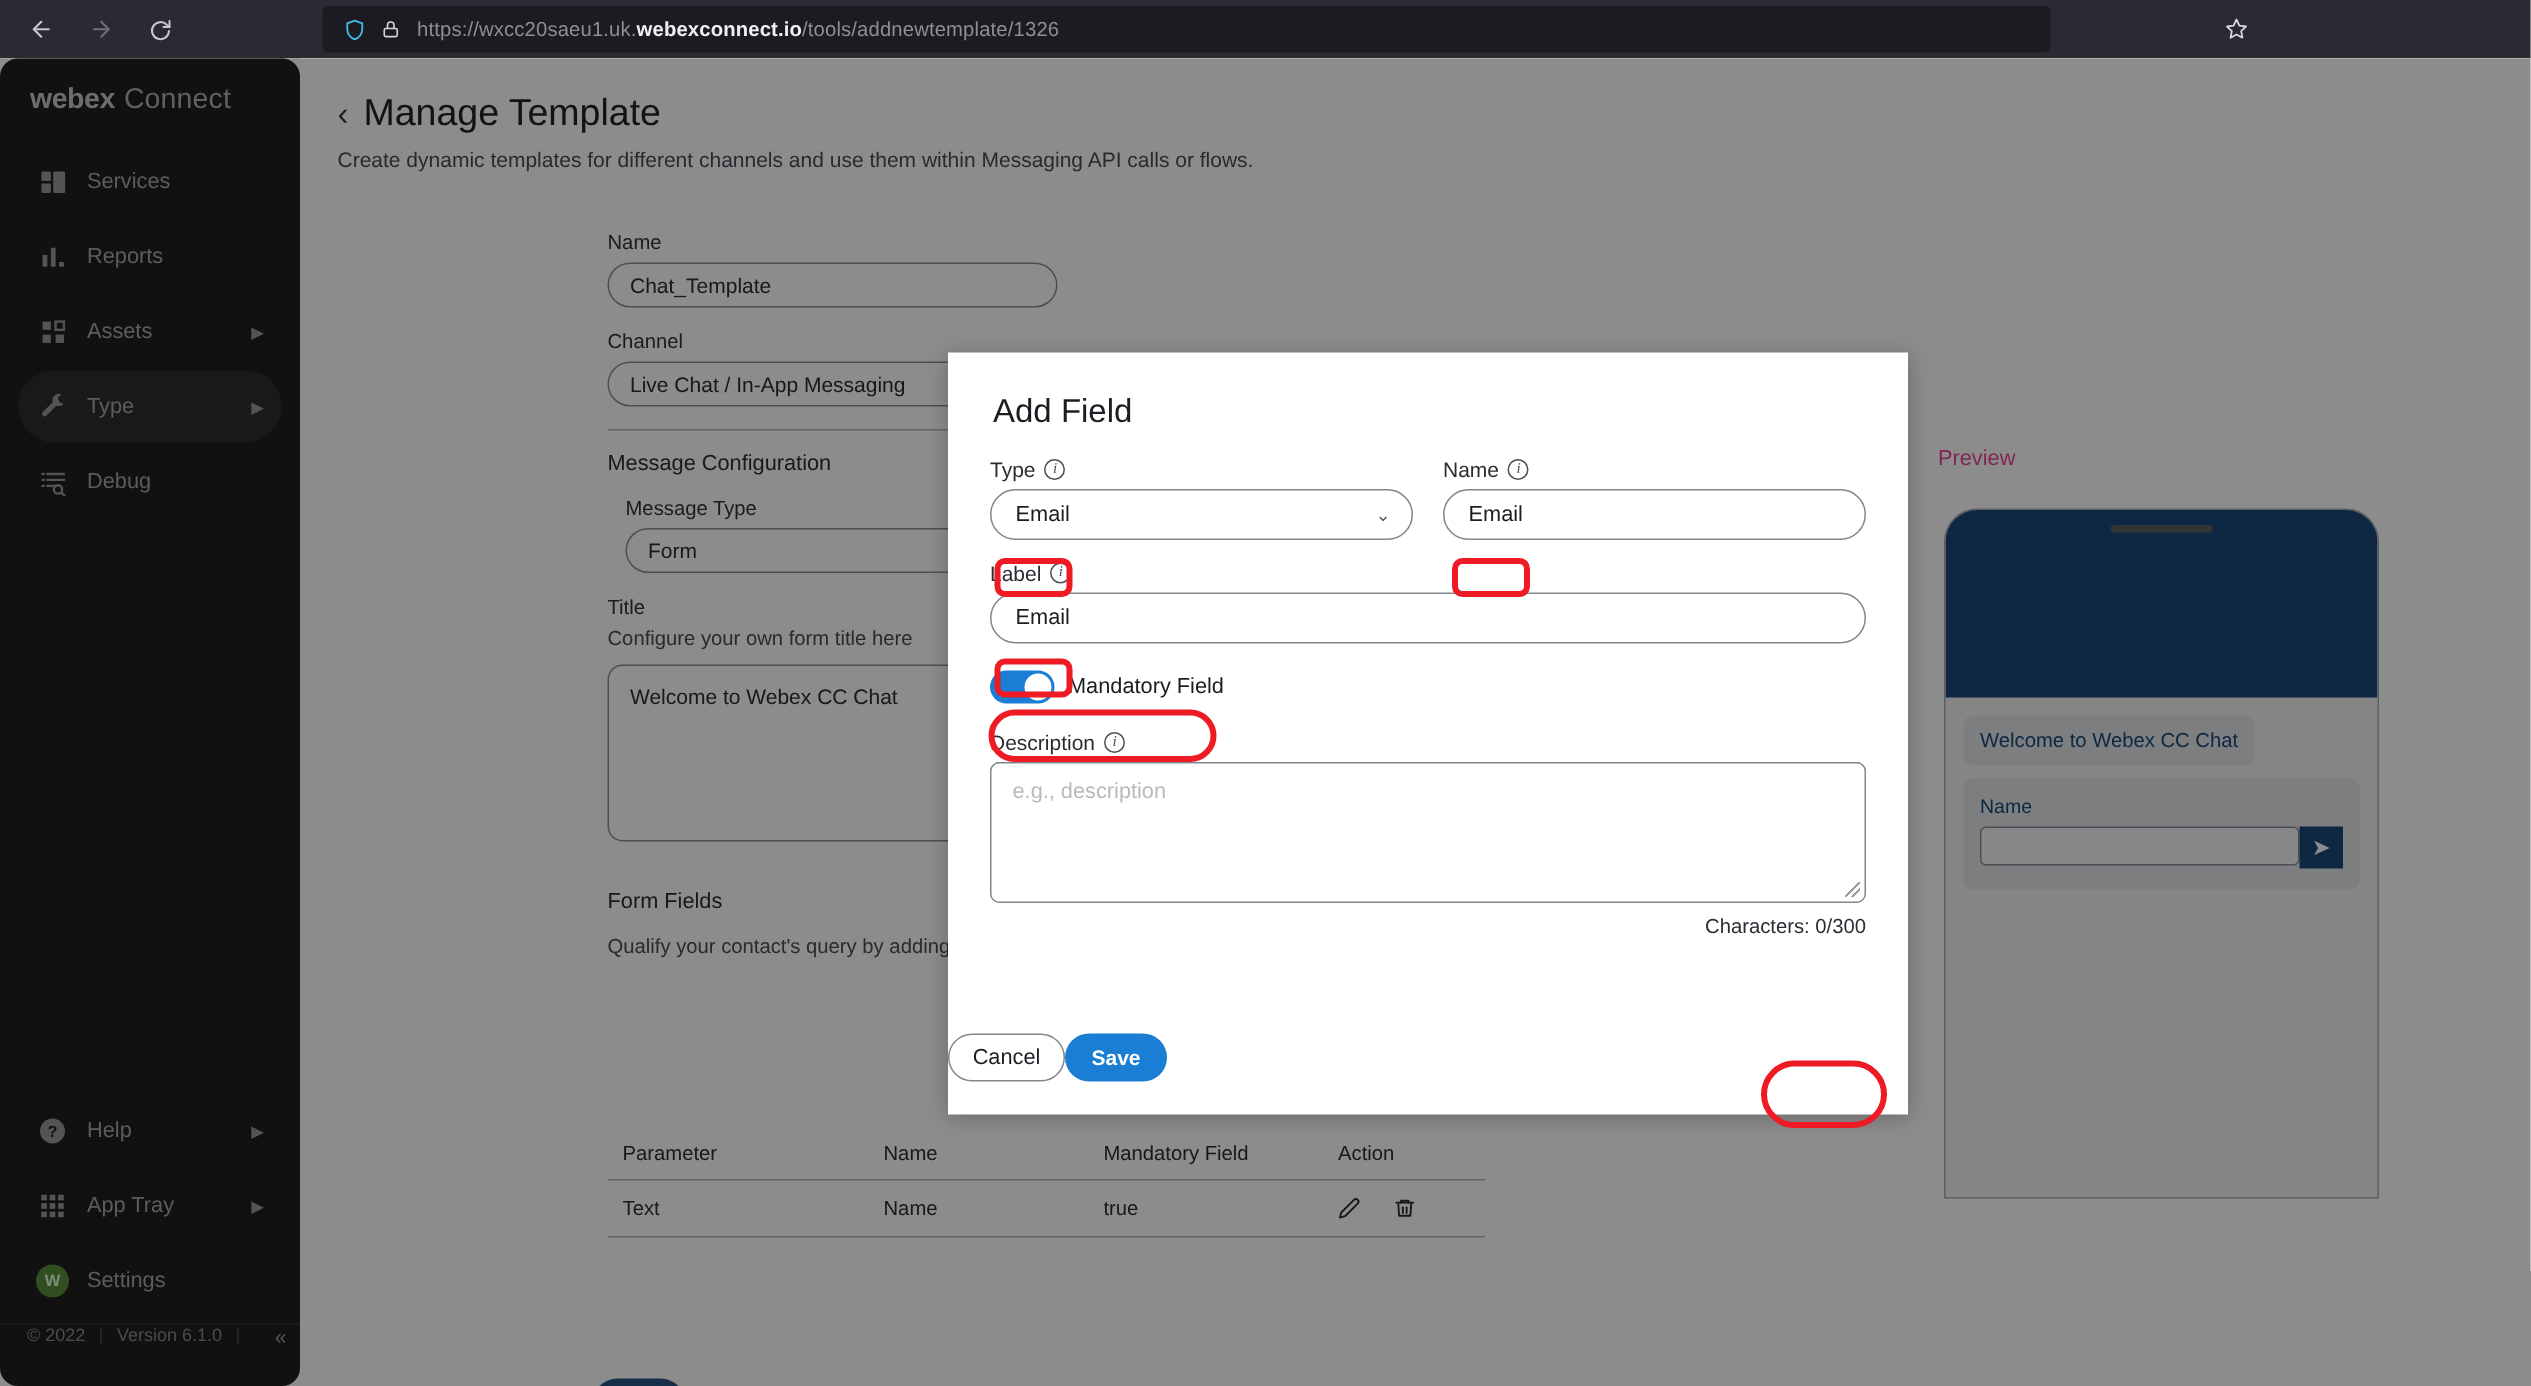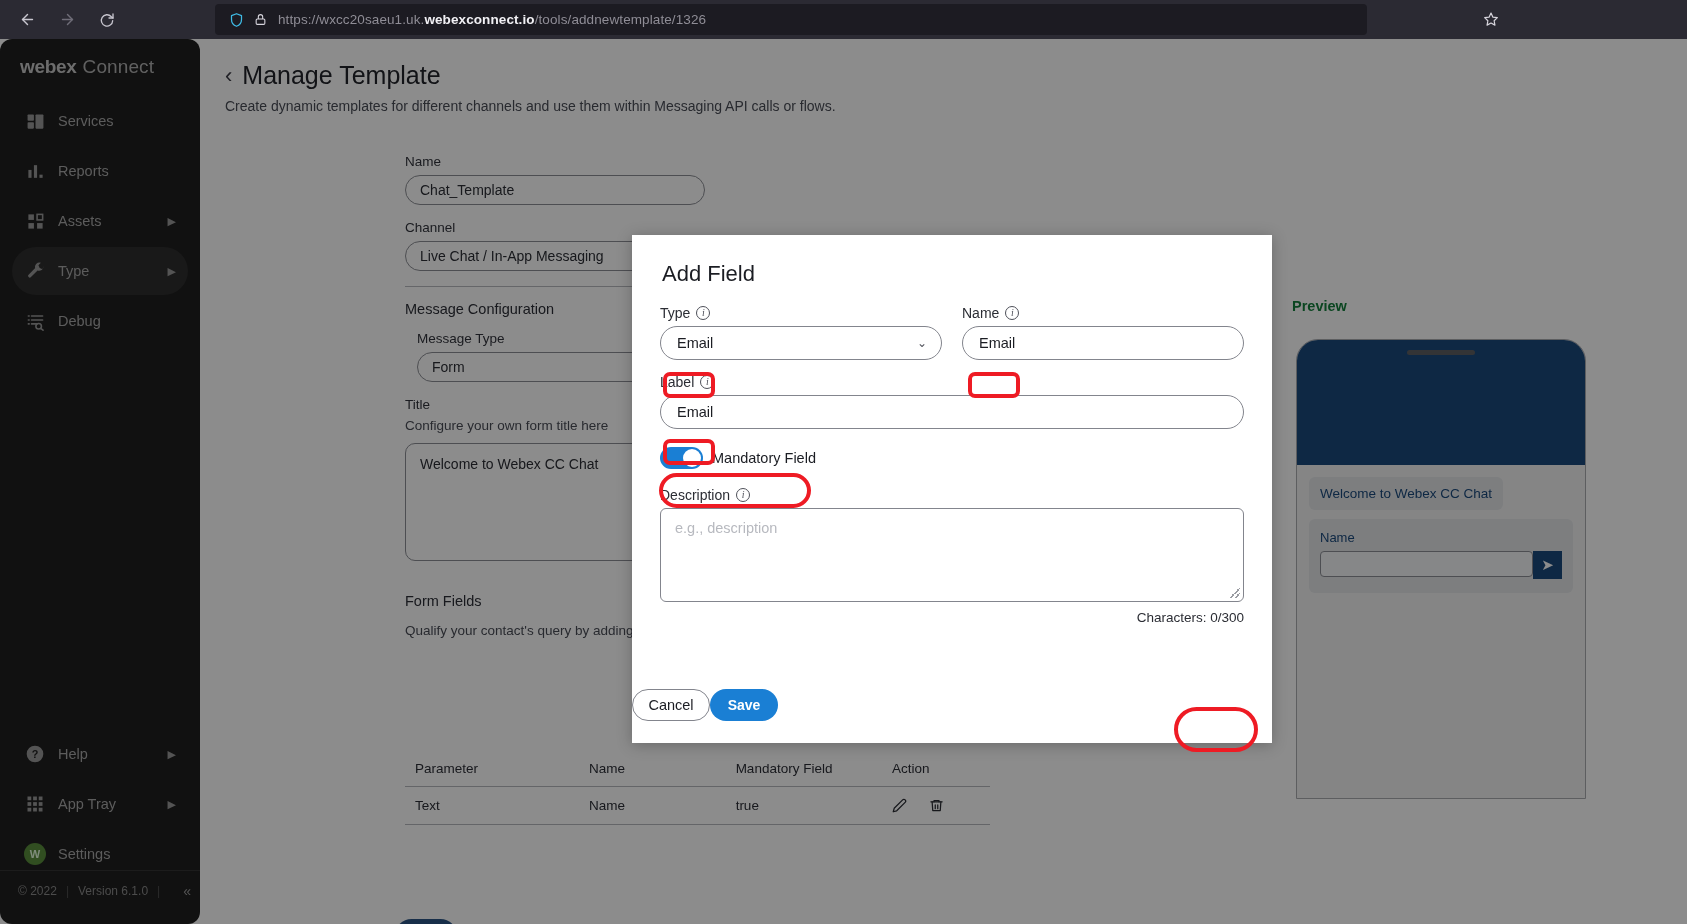--- a/index.html
+++ b/index.html
@@ -82,24 +82,24 @@
     color: #9a9a9a;
   }
   .nav-label { flex: 1; }
   .nav-caret {
     margin-right: 12px; font-size: 11px; color: #9a9a9a;
   }
   #nav-bottom {
     position: absolute; bottom: 44px; left: 0; right: 0;
   }
   #sidebar-footer {
-    position: absolute; bottom: 14px; left: 0;
+    position: absolute; bottom: 2px; left: 0;
     width: 200px; height: 40px;
     border-top: 1px solid #333;
-    display: flex; align-items: center;
+    display: flex; 
     font-size: 12px; color: #8a8a8a;
     padding-left: 18px;
   }
   #sidebar-footer .sep { margin: 0 9px; color: #4e4e4e; }
   #collapse-btn { margin-left: 14px; font-size: 14px; color: #9a9a9a; }
   .avatar-w {
     width: 22px; height: 22px; border-radius: 50%;
     background: #5a8f3c; color: #e6ffe0;
     display: flex; align-items: center; justify-content: center;
     font-size: 11px; font-weight: 700;
@@ -165,21 +165,21 @@
   #bottom-save {
     position: absolute; left: 195px; top: 880px;
     width: 62px; height: 33px;
     background: #2b5586; color: #dfe4ea;
     border-radius: 17px;
     display: flex; align-items: center; justify-content: center;
     font-size: 14px;
   }
   #preview-title {
     position: absolute; left: 1092px; top: 259px;
-    font-size: 14.5px; color: #15803d; font-weight: bold;
+    font-size: 14.5px; color: #ec4899;
   }
   #phone {
     position: absolute; left: 1096px; top: 300px;
     width: 290px; height: 460px;
     border: 1px solid #a9abb0;
     border-top-left-radius: 22px; border-top-right-radius: 22px;
     overflow: hidden; background: #f2f2f2;
   }
   #phone-header {
     height: 125px; background: #1b4a7c; position: relative;

